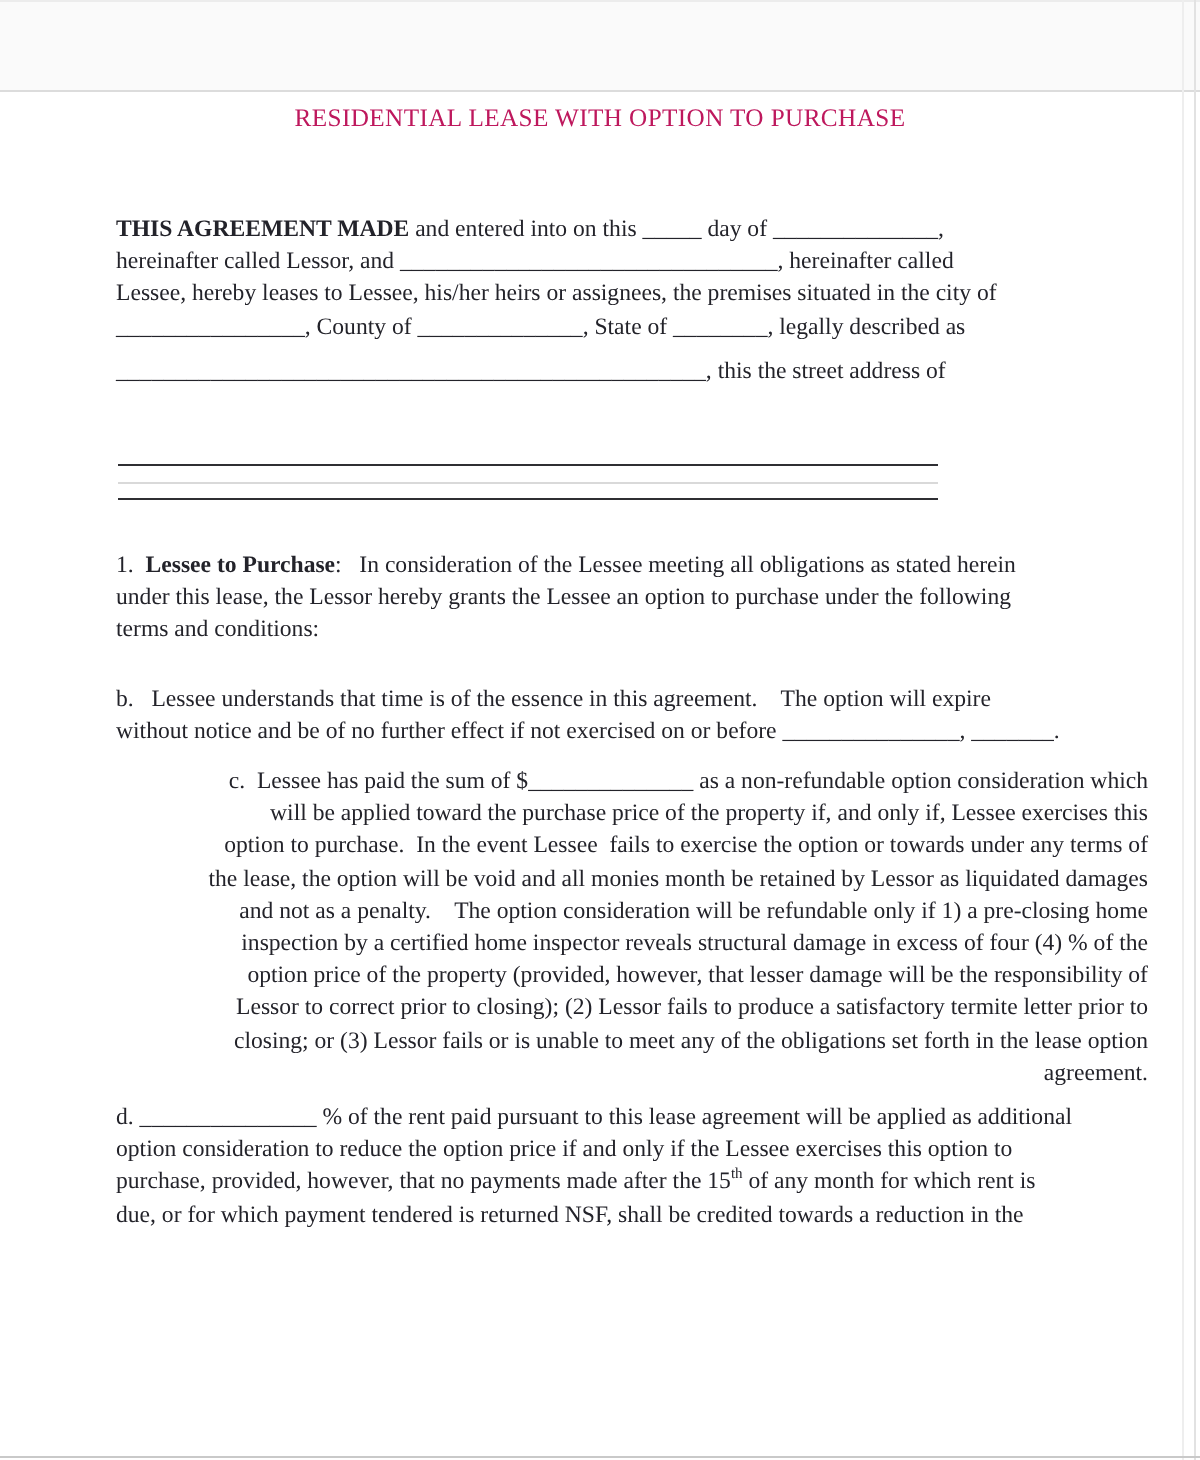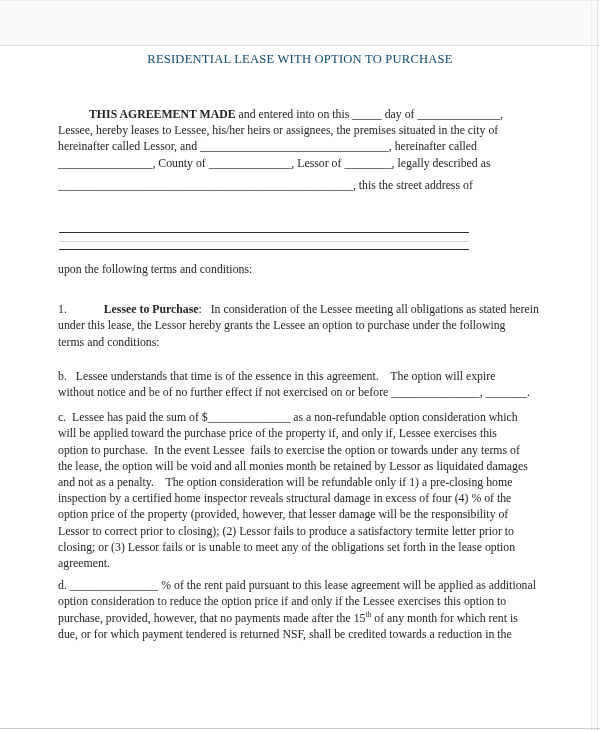--- a/index.html
+++ b/index.html
@@ -20,21 +20,21 @@
     border-bottom:1px solid #dcdcdc;
     box-sizing:border-box;
   }
   .doc-title {
     position:absolute; top:52px; left:0; right:0;
     text-align:center;
     font-size:12.6px;
     font-weight:normal;
     letter-spacing:0.2px;
     margin:0;
-    color:#0c4a6e;
+    color:#be185d;
     white-space:pre;
   }
   .inner {
     position:absolute; top:0; left:58px;
     width:516px;
     padding-top:106px;
   }
   .ln {
     display:block;
     white-space:pre;
@@ -50,23 +50,23 @@
   .addr-first { margin-top:39px; }
   .addr-faint {
     height:0; border-top:1px solid #d9d9d9;
     width:410px; margin-left:1px; margin-top:8px;
   }
   .addr-second { margin-top:7px; }
   .mt-upon { margin-top:11px; }
   .mt-sec1 { margin-top:24px; }
   .mt-a { margin-top:11px; }
   .mt-b { margin-top:18px; }
-  .mt-c { margin-top:9px; }
+  .mt-c { margin-top:9px;text-align:right; }
   .mt-d { margin-top:6px; }
-  b { font-weight:bold;margin-left:31px; }
+  b { font-weight:bold; }
   sup { font-size:7.5px; vertical-align:super; line-height:0; }
   .right-line-1 {
     position:absolute; top:0; bottom:0; left:591px;
     width:0; border-left:1px solid #eeeeee;
   }
   .right-line-2 {
     position:absolute; top:0; bottom:0; left:597px;
     width:0; border-left:1px solid #e2e2e2;
   }
   .bottom-line {
@@ -80,36 +80,33 @@
 <div class="page">
 
   <div class="top-band"></div>
 
   <h1 class="doc-title">RESIDENTIAL LEASE WITH OPTION TO PURCHASE</h1>
 
   <div class="inner">
 
     <div class="para">
       <span class="ln"><b>THIS AGREEMENT MADE</b><span> and entered into on this _____ day of ______________,</span></span>
+      <span class="ln">hereinafter called Lessor, and ________________________________, hereinafter called</span>
       <span class="ln">Lessee, hereby leases to Lessee, his/her heirs or assignees, the premises situated in the city of</span>
-      <span class="ln">hereinafter called Lessor, and ________________________________, hereinafter called</span>
-      <span class="ln">________________, County of ______________, Lessor of ________, legally described as</span>
+      <span class="ln">________________, County of ______________, State of ________, legally described as</span>
     </div>
 
     <div class="para mt-street">
       <span class="ln">__________________________________________________, this the street address of</span>
     </div>
 
     <div class="addr-dark addr-first"></div>
     <div class="addr-faint"></div>
     <div class="addr-dark addr-second"></div>
 
-    <div class="para mt-upon">
-      <span class="ln">upon the following terms and conditions:</span>
-    </div>
 
     <div class="para mt-sec1">
       <span class="ln"><span>1.  </span><b>Lessee to Purchase</b><span>:   In consideration of the Lessee meeting all obligations as stated herein</span></span>
       <span class="ln">under this lease, the Lessor hereby grants the Lessee an option to purchase under the following</span>
       <span class="ln">terms and conditions:</span>
     </div>
 
 
     <div class="para mt-b">
       <span class="ln">b.   Lessee understands that time is of the essence in this agreement.    The option will expire</span>

